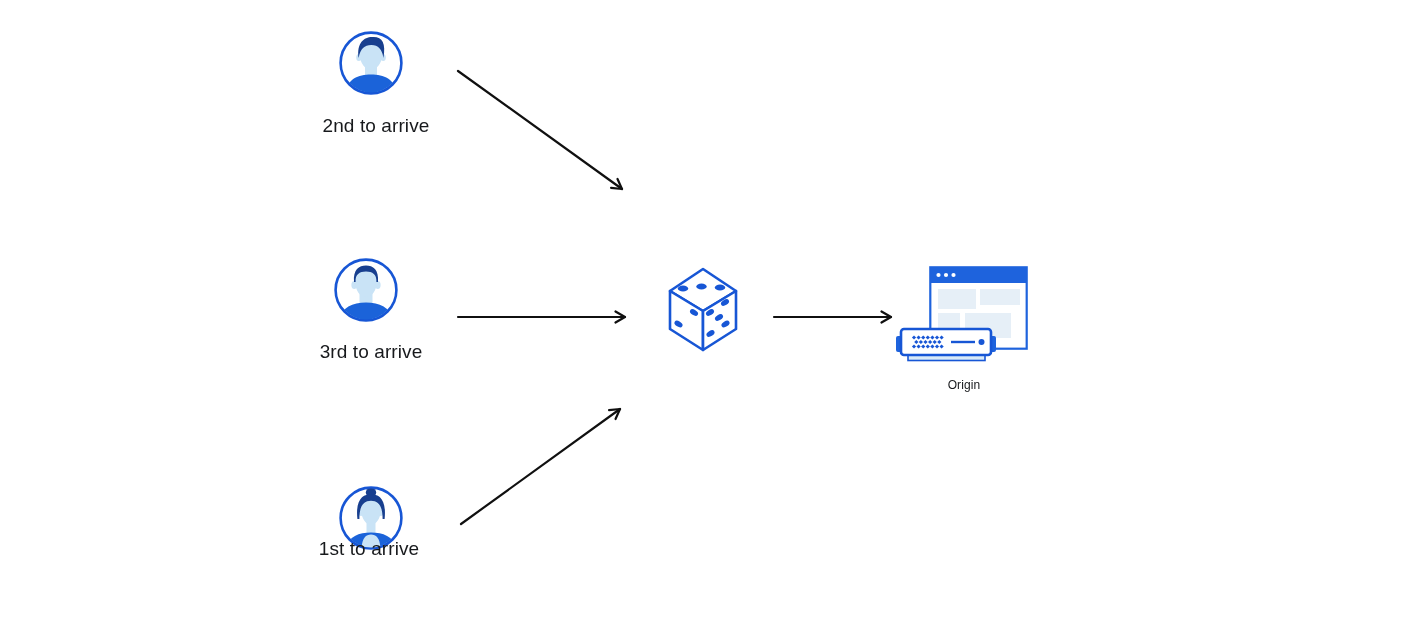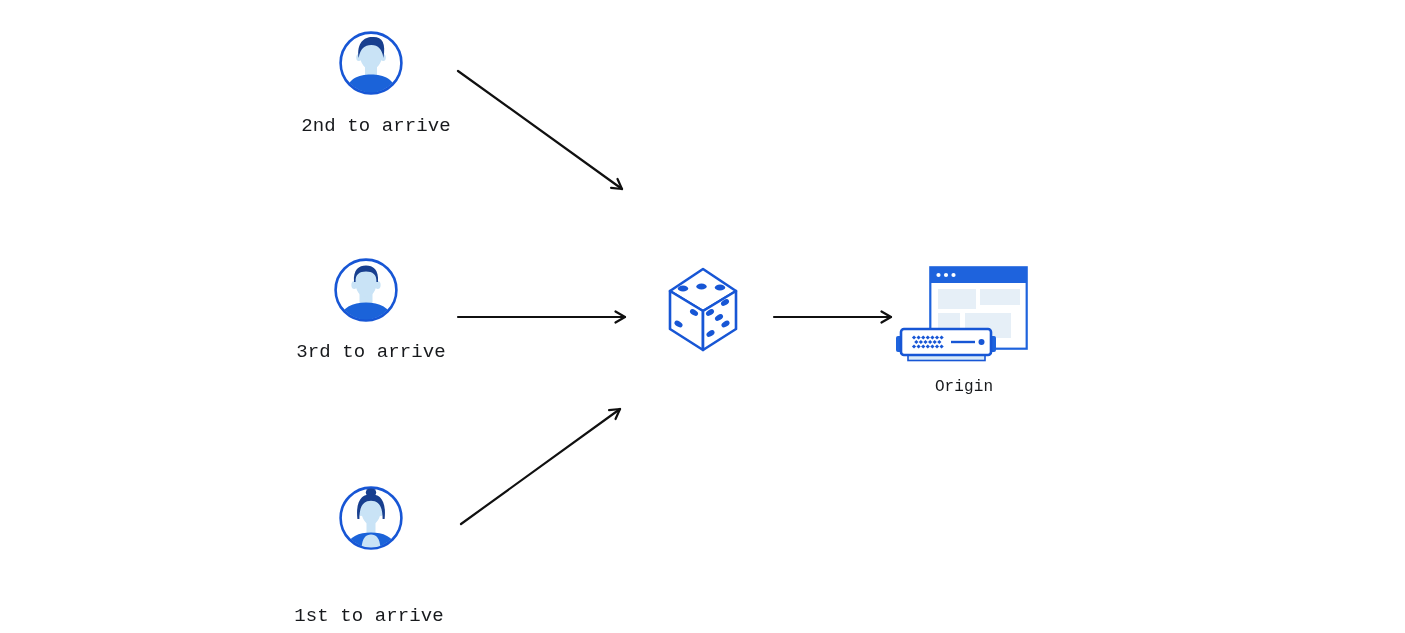--- a/index.html
+++ b/index.html
@@ -9,23 +9,23 @@
   }
   html,body{margin:0;padding:0;}
   body{
     width:1405px;height:633px;position:relative;overflow:hidden;
     background:var(--c-bg);
     font-family:"Liberation Sans","DejaVu Sans",sans-serif;
   }
   .abs{position:absolute;}
   .node-label{
     position:absolute;transform:translateX(-50%);white-space:nowrap;
-    font-size:19px;color:var(--c-text);letter-spacing:.1px;font-family:Liberation Mono, monospace;
+    font-size:19px;color:var(--c-text);letter-spacing:.1px;
   }
-  .origin-label{font-size:16px;}
+  .origin-label{font-size:12px;}
   
   .s-blue{stroke:var(--c-blue);}
   .f-blue{fill:var(--c-blue);}
   .f-titlebar{fill:var(--c-titlebar);}
   .s-titlebar{stroke:var(--c-titlebar);}
   .f-shirt{fill:var(--c-shirt);}
   .f-hair{fill:var(--c-hair);}
   .f-skin{fill:var(--c-skin);}
   .f-block{fill:var(--c-block);}
   .f-shadow{fill:var(--c-shadow);}
@@ -101,21 +101,21 @@
       <rect class="f-skin" x="28.5" y="33" width="9" height="16"></rect>
       <path class="f-shirt" d="M7 66 C9 52 20 47.5 33 47.5 C46 47.5 57 52 59 66 Z"></path>
       <path class="f-skin" d="M23.5 66 C23.5 53.5 27.5 49.5 33 49.5 C38.5 49.5 42.5 53.5 42.5 66 Z"></path>
       <ellipse class="f-skin" cx="23" cy="27.8" rx="2.3" ry="3.3"></ellipse>
       <ellipse class="f-skin" cx="43" cy="27.8" rx="2.3" ry="3.3"></ellipse>
       <path class="f-skin" d="M33 12.5 C40.3 12.5 43.4 18 42.9 25.8 C42.4 33.8 37.9 39.8 33 39.8 C28.1 39.8 23.6 33.8 23.1 25.8 C22.6 18 25.7 12.5 33 12.5 Z"></path>
       <path class="f-hair" d="M19.4 34 C17.2 13.5 25.5 9.2 33 9.2 C40.5 9.2 48.8 13.5 46.6 34 L44.6 34 C44.6 21 40.5 15.8 33 15.8 C25.5 15.8 21.4 21 21.4 34 Z"></path>
     </g>
   </svg>
 </div>
-<div class="node-label" style="left:369px;top:605px">1st to arrive</div>
+<div class="node-label" style="left:369px;top:538px">1st to arrive</div>
 
 <div class="abs" style="left:668px;top:267px;width:70px;height:85px">
   <svg width="70" height="85" viewBox="0 0 70 85">
     <g class="f-white s-blue" stroke-width="2.6" stroke-linejoin="round">
       <path d="M35 2 L68 24 L35 44 L2 24 Z"></path>
       <path d="M2 24 L35 44 L35 83 L2 62 Z"></path>
       <path d="M68 24 L35 44 L35 83 L68 62 Z"></path>
     </g>
     <g class="f-blue">
       <ellipse cx="15" cy="21.5" rx="5.2" ry="3"></ellipse>

